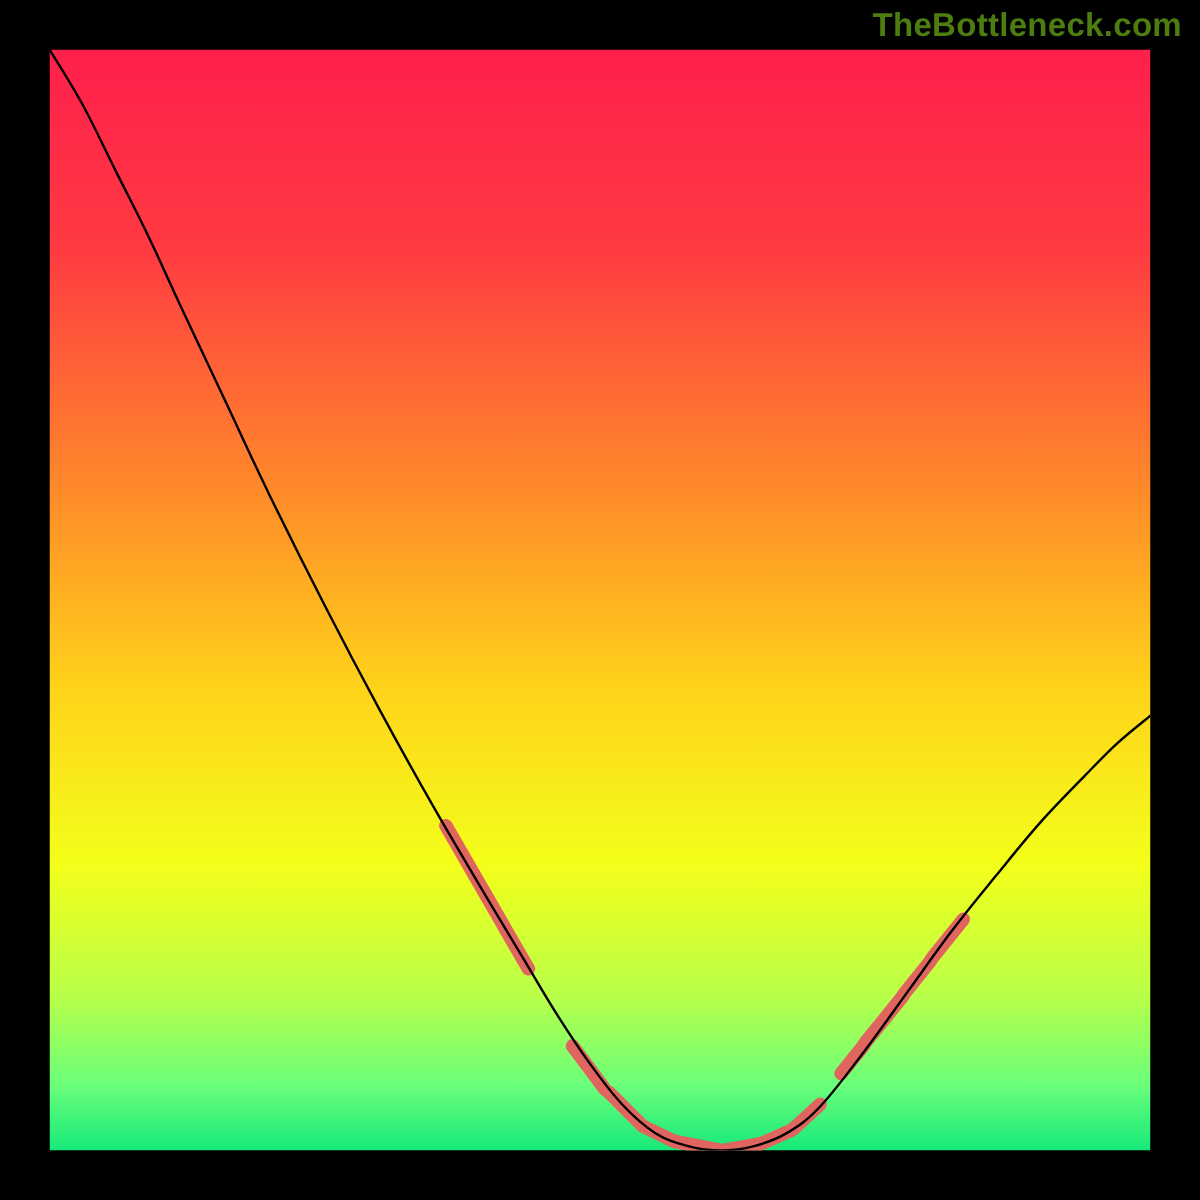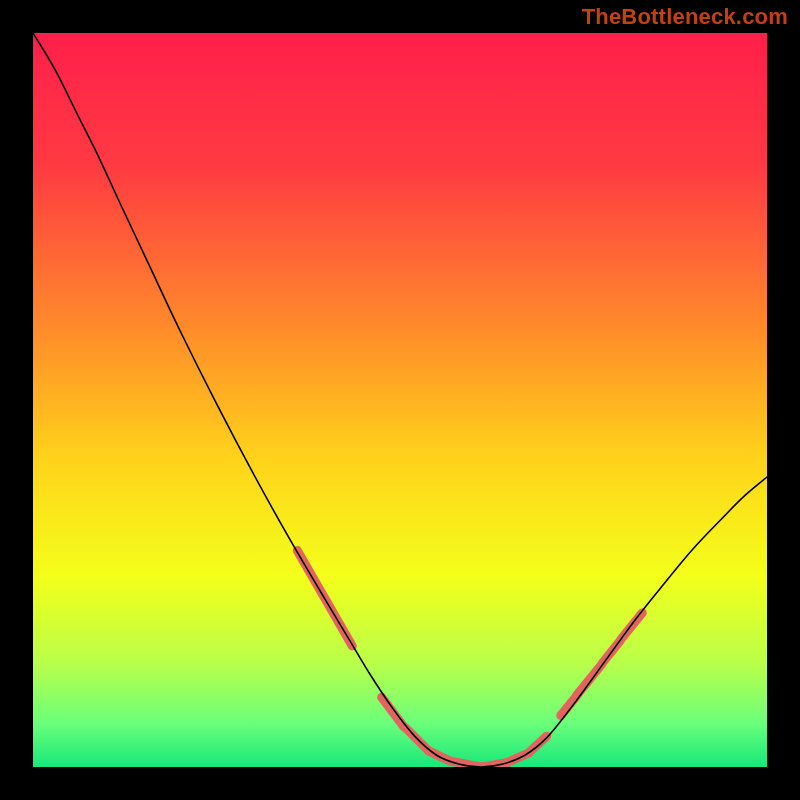--- a/index.html
+++ b/index.html
@@ -14,21 +14,21 @@
   .frame {
     position: relative;
     width: 800px;
     height: 800px;
     background: #000;
   }
   .watermark {
     position: absolute;
     top: 4px;
     right: 12px;
-    color: #c2410c;
+    color: #4d7c0f;
     font-size: 22px;
     font-weight: 600;
     letter-spacing: 0.2px;
     z-index: 10;
   }
   .plot-wrap {
     position: absolute;
     left: 33px;
     top: 33px;
     width: 734px;

